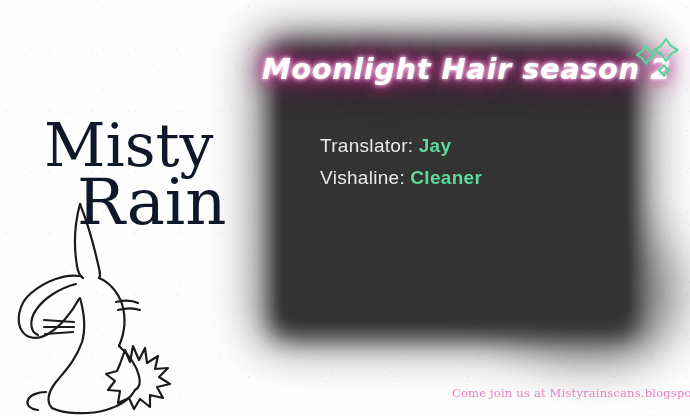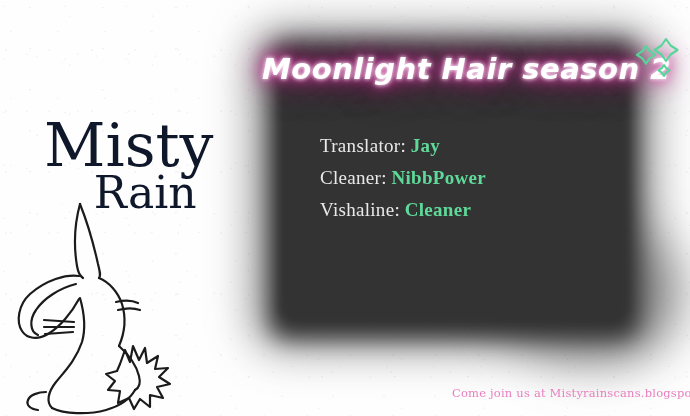--- a/index.html
+++ b/index.html
@@ -107,21 +107,21 @@
   }
 
   
   #credits-list {
     position: absolute;
     left: 320px;
     top: 130px;
     z-index: 6;
   }
   .credit-row {
-    font-family: Liberation Serif, serif;
+    font-family: Liberation Sans, sans-serif;
     font-size: 19px;
     line-height: 32px;
     white-space: nowrap;
   }
   .credit-role {
     color: #e9e9e9;
     letter-spacing: .3px;
   }
   .credit-name {
     color: #5fd99a;
@@ -137,21 +137,21 @@
     z-index: 5;
     font-family: "DejaVu Serif", serif;
     color: #0f172a;
     line-height: .92;
   }
   #logo-line-misty {
     font-size: 60px;
     letter-spacing: 0px;
   }
   #logo-line-rain {
-    font-size: 44px;
+    font-size: 64px;
     margin-left: 33px;
     text-align: center;
   }
 
   
   #rabbit-art {
     position: absolute;
     left: 2px;
     top: 196px;
     width: 190px;
@@ -199,24 +199,20 @@
   </div>
 
   <div id="credits-list">
 
     <div class="credit-row">
       <span class="credit-role">Translator:</span>
       <span class="credit-name">Jay</span>
     </div>
 
 
-    <div class="credit-row">
-      <span class="credit-role">Cleaner:</span>
-      <span class="credit-name">NibbPower</span>
-    </div>
 
     <div class="credit-row">
       <span class="credit-role">Vishaline:</span>
       <span class="credit-name">Cleaner</span>
     </div>
 
 
   </div>
 
   <div id="group-logo">

